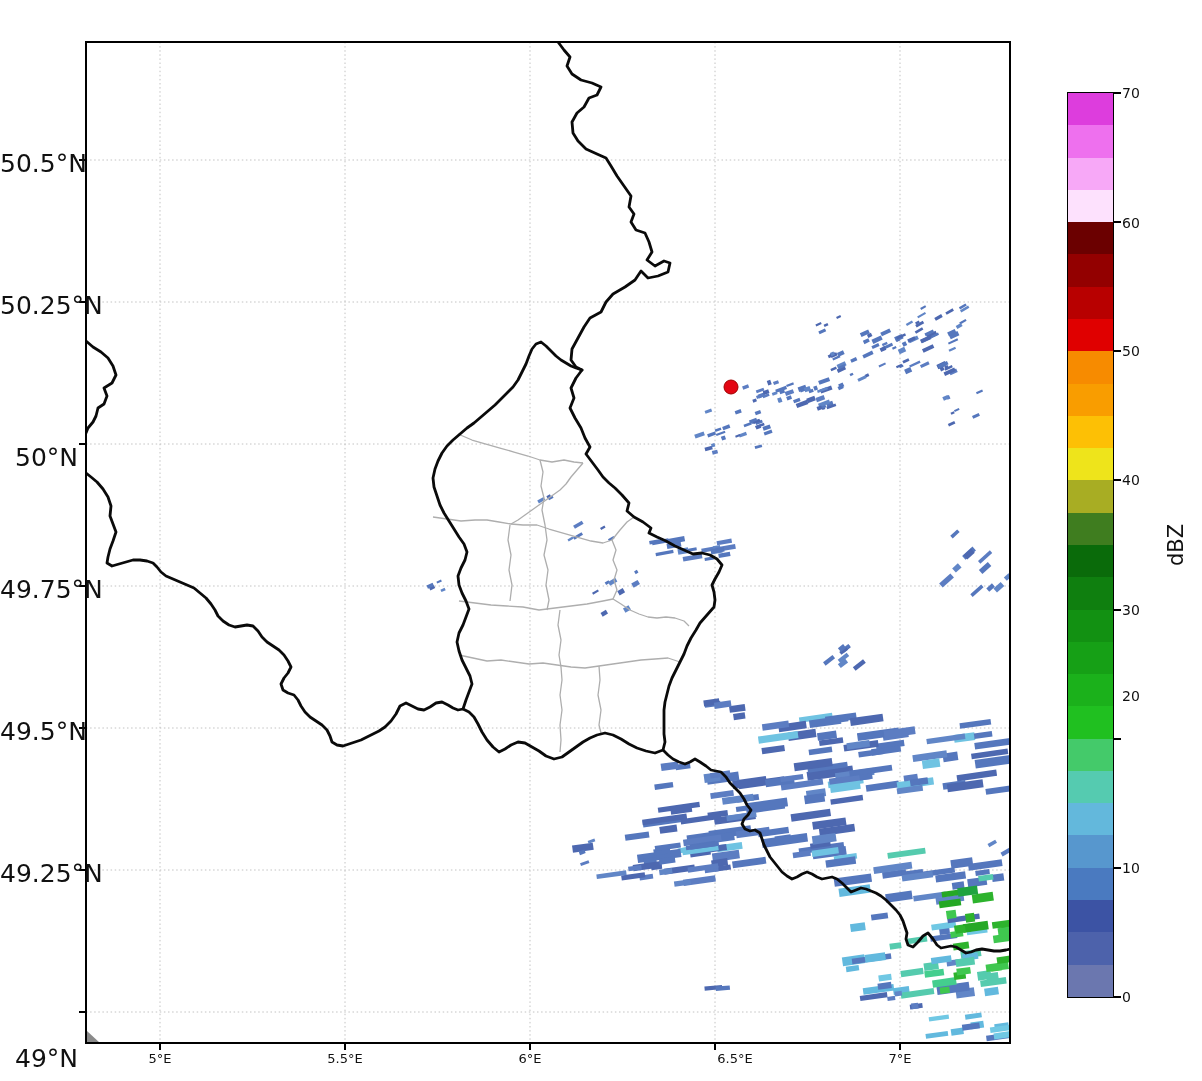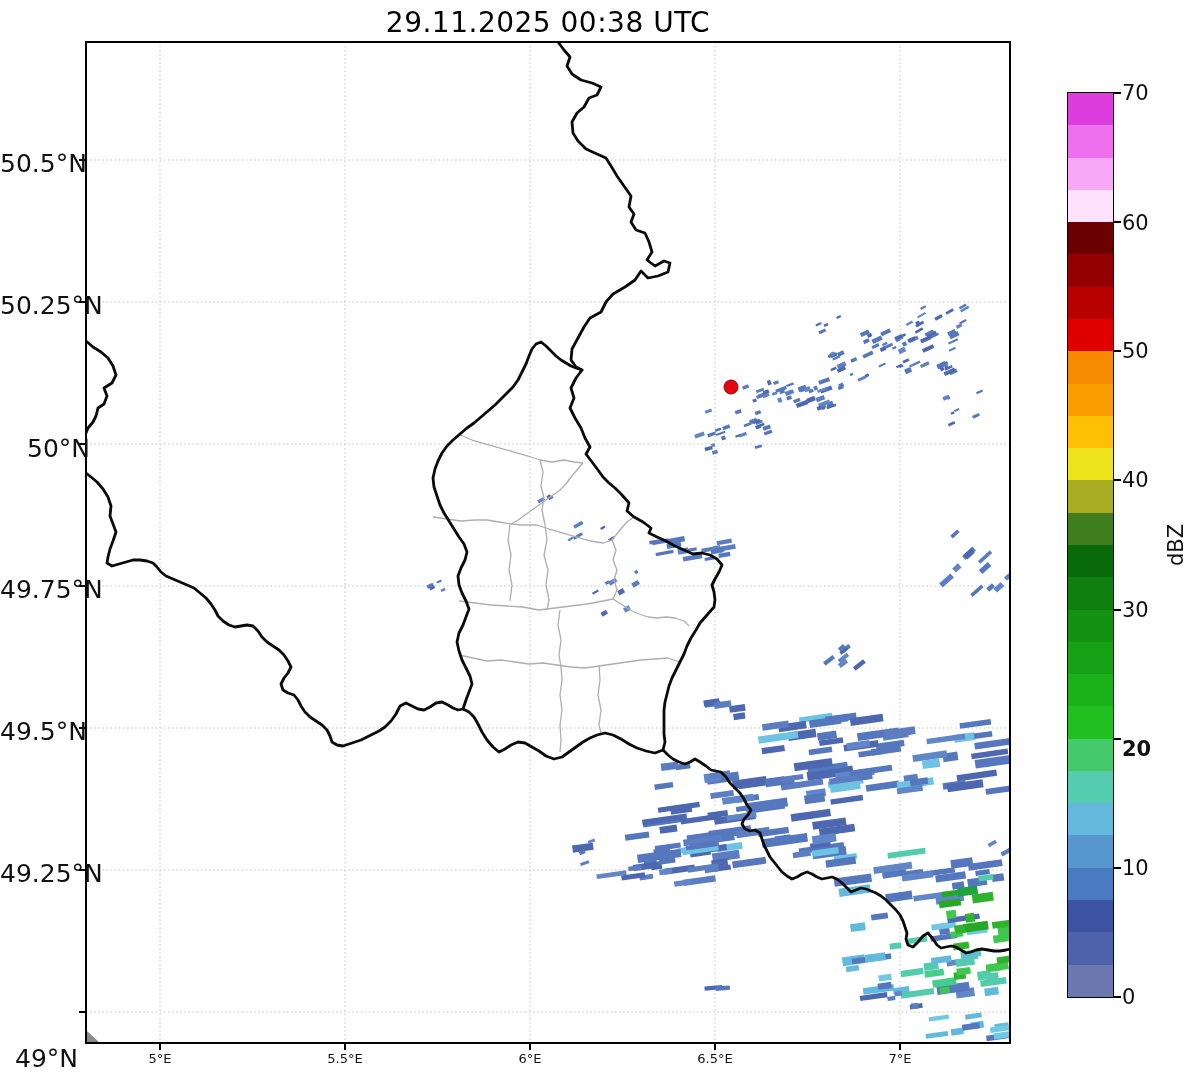--- a/index.html
+++ b/index.html
@@ -9,31 +9,30 @@
   .title{position:absolute;left:86px;top:6px;width:924px;text-align:center;
          font-size:28px;color:#000;letter-spacing:.5px;}
   #map-svg{position:absolute;left:0;top:0;width:1202px;height:1081px;}
   .legend{position:absolute;left:96px;top:57px;background:#fff;
           border:1.4px solid #1a1a1a;padding:4px 9px;font-size:16px;line-height:1.4;}
   .xlab{position:absolute;width:80px;text-align:center;font-size:13px;top:1051px;}
   .ylab{position:absolute;left:0;width:78px;text-align:right;font-size:25px;height:22px;}
   .cbar{position:absolute;left:1067px;top:92px;width:45px;height:904px;
         border:1.6px solid #000;display:flex;flex-direction:column;}
   .cbar-seg{flex:1 1 auto;}
-  .cbar-ticklab{position:absolute;left:1122px;font-size:21px;height:24px;line-height:24px;}
+  .cbar-ticklab{position:absolute;left:1122px;font-size:14px;height:24px;line-height:24px;}
   .cbar-tickmark{position:absolute;left:1114px;width:7px;height:2px;background:#000;}
   .cbar-label{position:absolute;left:1152px;top:521px;width:48px;height:48px;
               display:flex;align-items:center;justify-content:center;
               transform:rotate(-90deg);font-size:21px;white-space:nowrap;}
 </style>
 </head>
 <body>
 
 <div class="stage">
-  <div class="title">29.11.2025 00:38 UTC</div>
 
   <svg id="map-svg" viewBox="0 0 1202 1081" xmlns="http://www.w3.org/2000/svg">
       <defs>
         <clipPath id="mapclip">
           <rect x="86" y="42" width="924" height="1001"></rect>
         </clipPath>
       </defs>
       <rect x="86" y="42" width="924" height="1001" fill="#ffffff"></rect>
       <g clip-path="url(#mapclip)" stroke="#c2c2c2" stroke-width="1" stroke-dasharray="1.5 2.6">
         <line x1="160" y1="42" x2="160" y2="1043"></line>
@@ -512,27 +511,27 @@
         <line x1="79" y1="870" x2="86" y2="870"></line>
         <line x1="79" y1="1012" x2="86" y2="1012"></line>
       </g>
     </svg>
 
 
   <div id="xticks">
       <div class="xlab" style="left: 120px;">5°E</div>
       <div class="xlab" style="left: 305px;">5.5°E</div>
       <div class="xlab" style="left: 490px;">6°E</div>
-      <div class="xlab" style="left: 675px;">6.5°E</div>
+      <div class="xlab" style="left: 695px;">6.5°E</div>
       <div class="xlab" style="left: 860px;">7°E</div>
     </div>
   <div id="yticks">
       <div class="ylab" style="top: 149px;">50.5°N</div>
       <div class="ylab" style="top: 291px;">50.25°N</div>
-      <div class="ylab" style="top: 434px; margin-left: 12px;">50°N</div>
+      <div class="ylab" style="top: 443px;">50°N</div>
       <div class="ylab" style="top: 575px;">49.75°N</div>
       <div class="ylab" style="top: 717px; text-align: center;">49.5°N</div>
       <div class="ylab" style="top: 859px;">49.25°N</div>
       <div class="ylab" style="top: 1001px; margin-top: 43px;">49°N</div>
     </div>
 
   <div class="cbar" id="cbar">
       <div class="cbar-seg" style="background: rgb(221, 61, 221);"></div>
       <div class="cbar-seg" style="background: rgb(238, 112, 238);"></div>
       <div class="cbar-seg" style="background: rgb(247, 168, 247);"></div>
@@ -561,21 +560,21 @@
       <div class="cbar-seg" style="background: rgb(60, 83, 164);"></div>
       <div class="cbar-seg" style="background: rgb(77, 98, 171);"></div>
       <div class="cbar-seg" style="background: rgb(107, 119, 175);"></div>
     </div>
   <div id="cbar-ticks">
       <div class="cbar-tickmark" style="top: 996px;"></div>
       <div class="cbar-ticklab" style="top: 985px;">0</div>
       <div class="cbar-tickmark" style="top: 866.857px;"></div>
       <div class="cbar-ticklab" style="top: 855.857px;">10</div>
       <div class="cbar-tickmark" style="top: 737.714px;"></div>
-      <div class="cbar-ticklab" style="top: 737px; font-weight: bold;">20</div>
+      <div class="cbar-ticklab" style="top: 684px;">20</div>
       <div class="cbar-tickmark" style="top: 608.571px;"></div>
       <div class="cbar-ticklab" style="top: 597.571px;">30</div>
       <div class="cbar-tickmark" style="top: 479.429px;"></div>
       <div class="cbar-ticklab" style="top: 468.429px;">40</div>
       <div class="cbar-tickmark" style="top: 350.286px;"></div>
       <div class="cbar-ticklab" style="top: 339.286px;">50</div>
       <div class="cbar-tickmark" style="top: 221.143px;"></div>
       <div class="cbar-ticklab" style="top: 211px;">60</div>
       <div class="cbar-tickmark" style="top: 92px;"></div>
       <div class="cbar-ticklab" style="top: 81px;">70</div>

